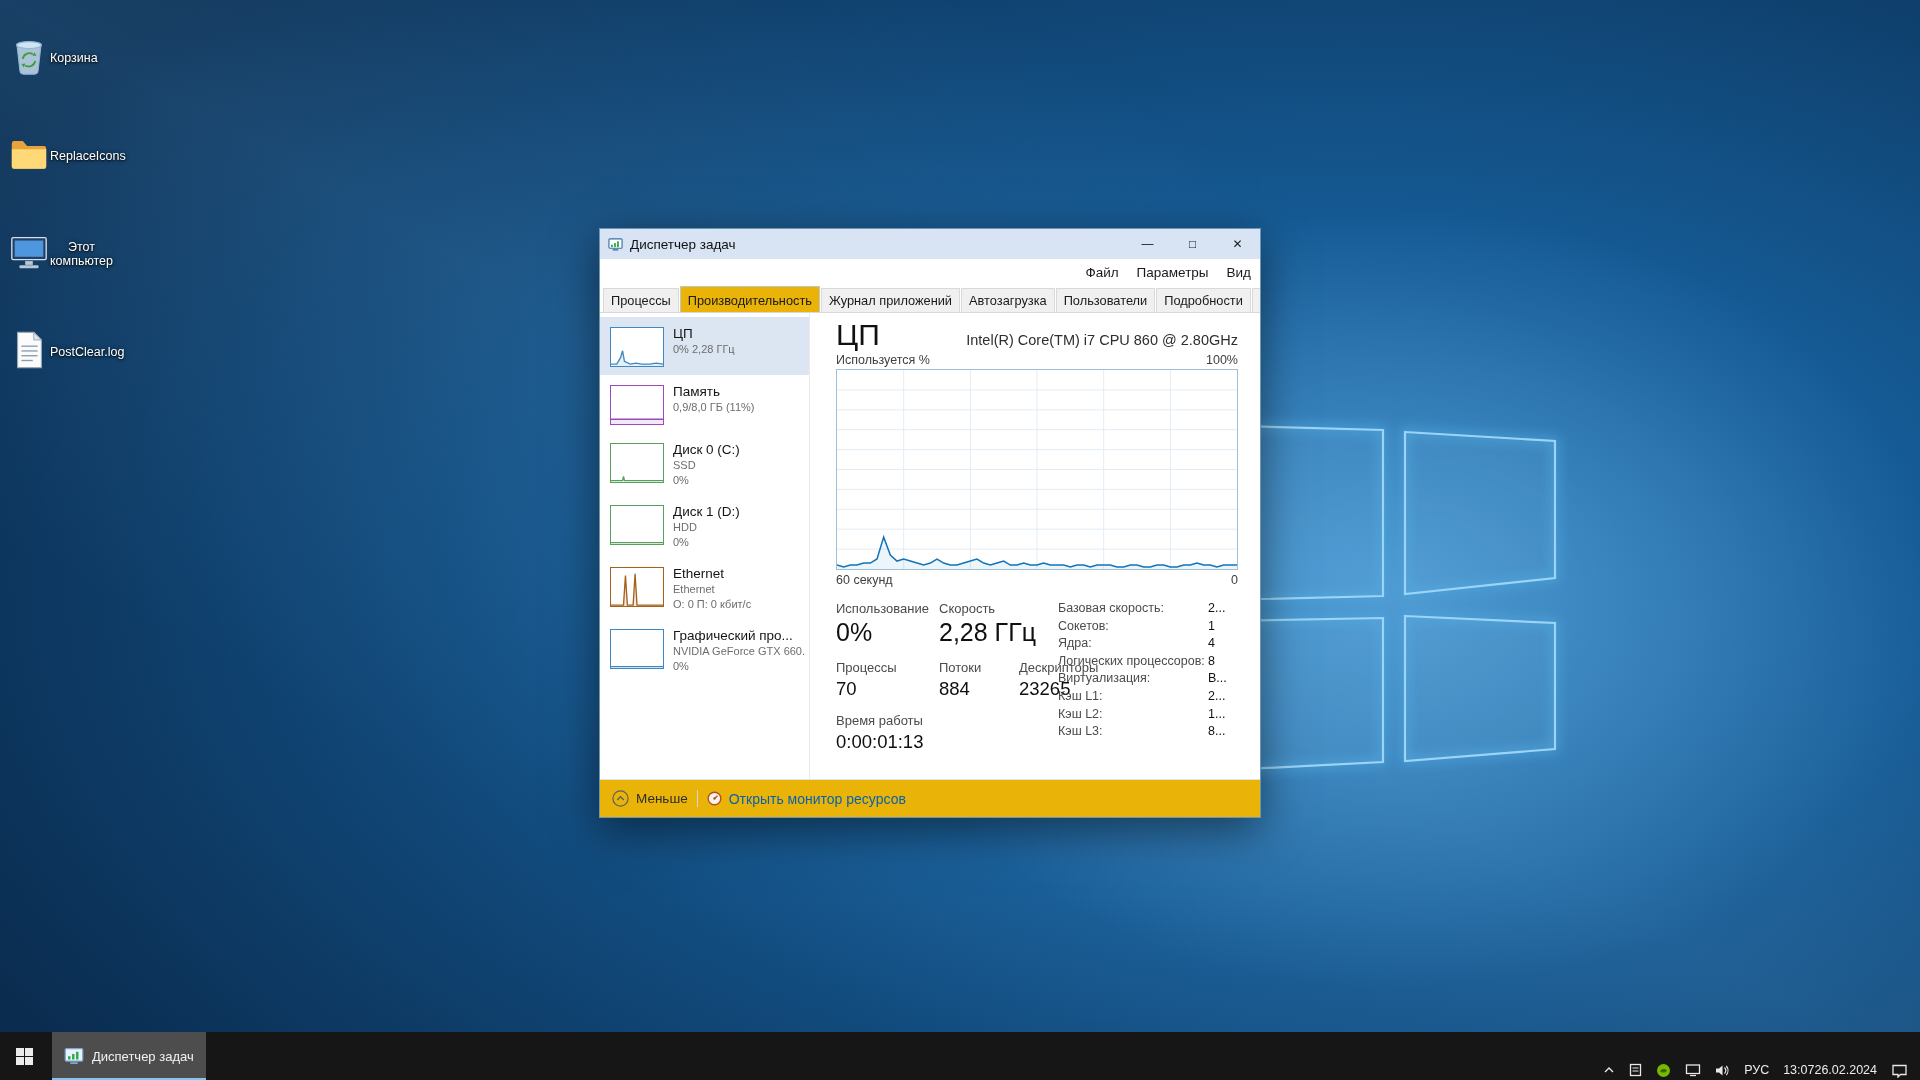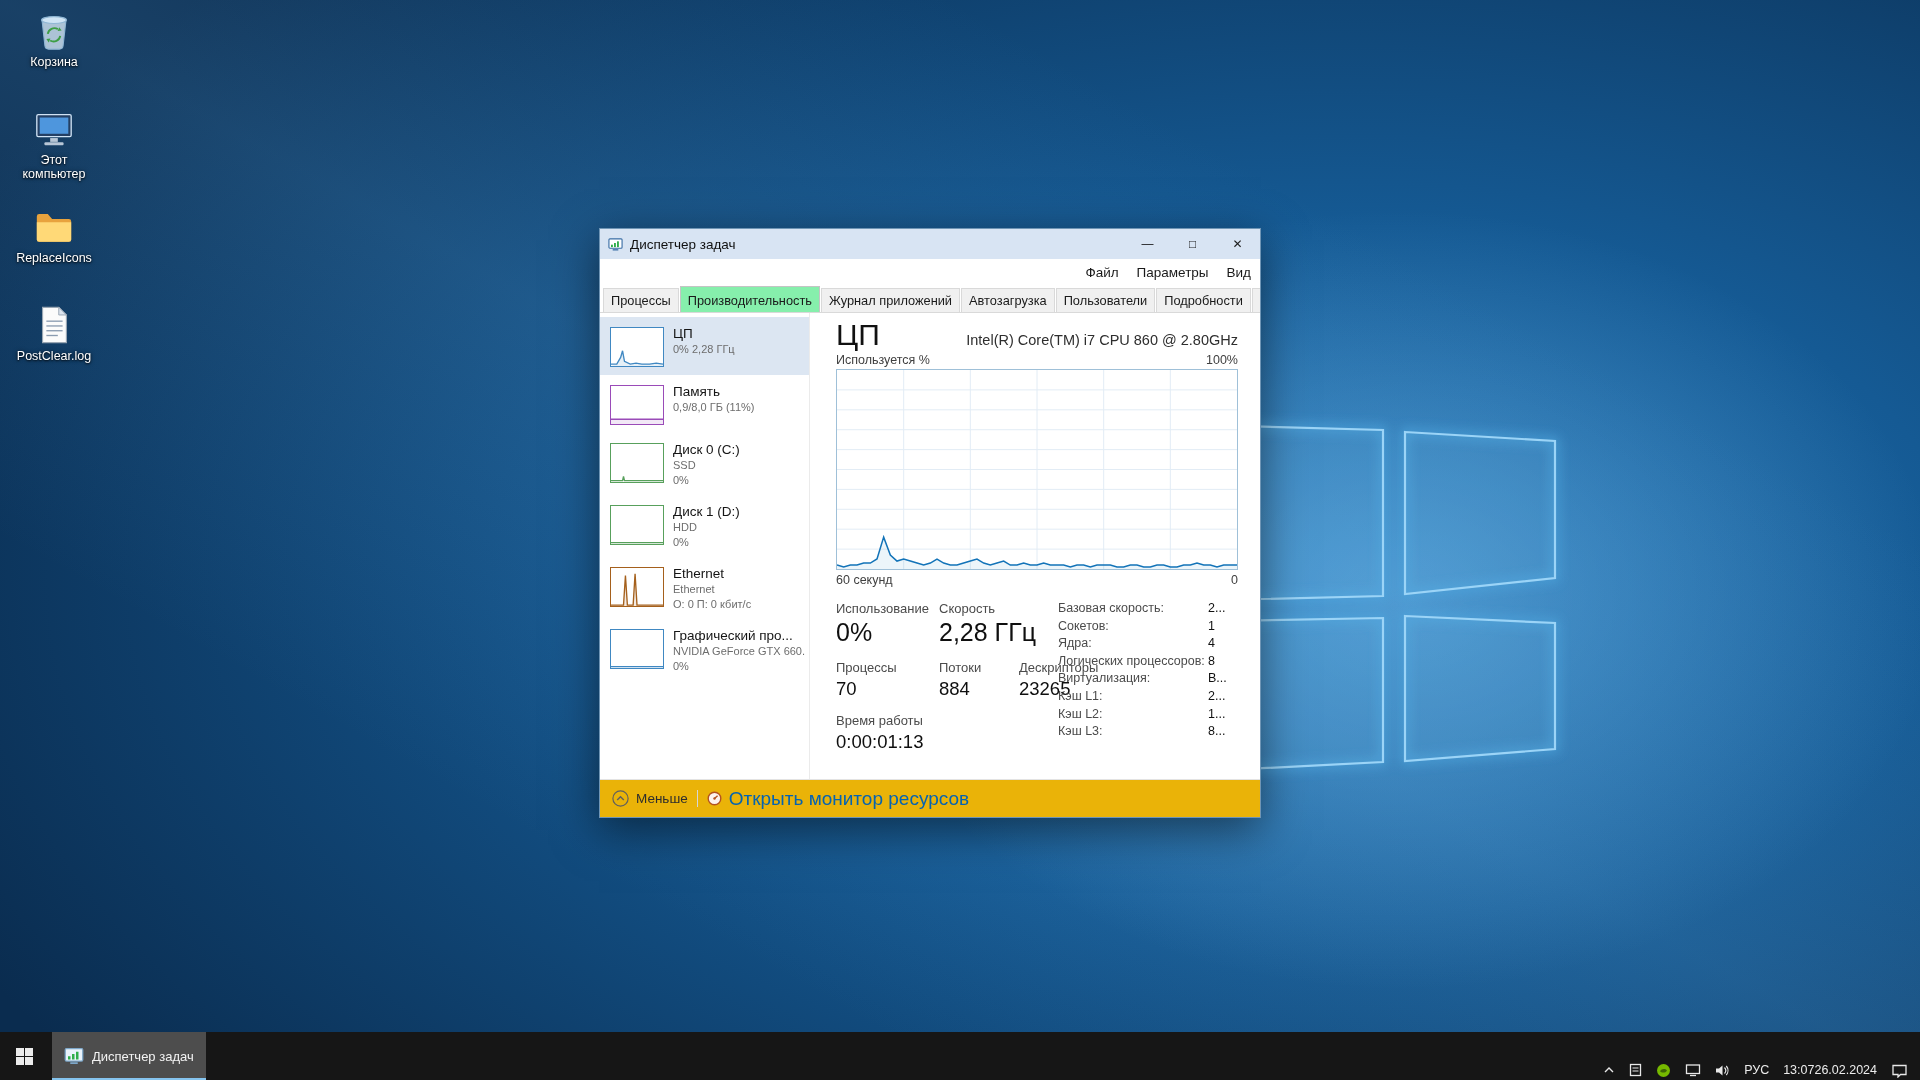--- a/index.html
+++ b/index.html
@@ -3,37 +3,37 @@
 <meta charset="utf-8">
 <style>
   * { box-sizing: border-box; margin: 0; padding: 0; }
   html,body { width:1920px; height:1080px; overflow:hidden; }
   body { font-family:"Liberation Sans","DejaVu Sans",sans-serif; background:#0a2c4f; position:relative; }
 
   .wallpaper { position:absolute; inset:0; width:1920px; height:1080px; display:block; }
 
   
   .desktop-icons { position:absolute; left:8px; top:10px; width:92px; display:flex; flex-direction:column; gap:6px; }
-  .dicon { width:92px; height:92px; display:flex; flex-direction:column; align-items:center; }
+  .dicon { width:92px; height:92px; display:flex; flex-direction:row; align-items:center; }
   .dicon-img { width:42px; height:42px; flex:none; }
   .dicon-label { margin-top:3px; font-size:12.5px; line-height:14px; color:#fff; text-align:center;
                  text-shadow:0 1px 2px rgba(0,0,0,.85), 0 0 4px rgba(0,0,0,.6); max-width:90px; }
 
   
   .tm-window { position:absolute; left:599px; top:228px; width:662px; height:590px; background:#fff;
                border:1px solid #6f95b5; box-shadow:0 12px 42px rgba(0,0,0,.5); display:flex; flex-direction:column; }
   .titlebar { height:30px; flex:none; background:#d8e4f3; display:flex; align-items:center; padding-left:8px; gap:7px; }
   .titlebar-text { font-size:13.5px; color:#111; }
   .win-controls { margin-left:auto; display:flex; height:100%; }
   .ctrl { width:45px; height:100%; display:flex; align-items:center; justify-content:center; font-size:12px; color:#1a1a1a; }
   .menubar { height:26px; flex:none; background:#fff; display:flex; align-items:center; padding-left:5px;justify-content:flex-end; }
   .menu-item { font-size:13.5px; color:#1a1a1a; padding:3px 9px; }
   .tabs { height:28px; flex:none; background:#fff; display:flex; align-items:flex-end; padding:0 3px; border-bottom:1px solid #d9d9d9; white-space:nowrap; overflow:hidden; }
   .tab { font-size:12.8px; color:#1a1a1a; padding:4px 7px; background:#f0f0f0; border:1px solid #d9d9d9; margin-right:1px; position:relative; top:1px; }
-  .tab.active { background:#86efac; border-color:#c4c4c4; border-bottom-color:#fff; padding-top:6px; z-index:2; }
+  .tab.active { background:#eab308; border-color:#c4c4c4; border-bottom-color:#fff; padding-top:6px; z-index:2; }
 
   .content { flex:1; min-height:0; display:flex; background:#fff; }
 
   
   .sidebar { width:210px; flex:none; border-right:1px solid #ebebeb; padding-top:4px; overflow:hidden; }
   .side-item { display:flex; gap:9px; padding:8px 4px 8px 10px; align-items:flex-start; }
   .side-item.selected { background:#dce6f2; }
   .thumb { width:54px; height:40px; border:1px solid currentColor; background:#fff; flex:none; margin-top:2px; position:relative; }
   .thumb svg { position:absolute; inset:0; width:100%; height:100%; }
   .thumb polygon { fill:currentColor; opacity:.13; }
@@ -65,21 +65,21 @@
   .stat-big { font-size:25px; line-height:31px; color:#0f0f0f; font-weight:300; }
   .stat-mid { font-size:18.5px; line-height:25px; color:#0f0f0f; }
   .details { width:180px; flex:none; font-size:12.5px; line-height:17.6px; }
   .detail-row { display:flex; }
   .detail-label { color:#4b4b4b; white-space:nowrap; }
   .detail-value { width:30px; flex:none; margin-left:auto; color:#111; white-space:nowrap; overflow:hidden; }
 
   .tm-footer { height:38px; flex:none; border-top:1px solid #e3e3e3; background:#eab308; display:flex; align-items:center; padding:0 12px; gap:9px; }
   .footer-less { display:flex; align-items:center; gap:7px; font-size:13.5px; color:#2e2e2e; }
   .v-sep { width:1px; height:17px; background:#d6d6d6; }
-  .resmon-link { display:flex; align-items:center; gap:7px; font-size:19px; color:#0563b1; }
+  .resmon-link { display:flex; align-items:center; gap:7px; font-size:14px; color:#0563b1; }
 
   
   .taskbar { position:absolute; left:0; bottom:0; width:1920px; height:48px; background:#161616; display:flex; align-items:stretch; color:#ececec; }
   .start-btn { width:48px; flex:none; display:flex; align-items:center; justify-content:center; }
   .winlogo { width:17px; height:17px; display:grid; grid-template-columns:8px 8px; grid-template-rows:8px 8px; gap:1px; }
   .winlogo span { background:#ececec; }
   .task-btn { display:flex; align-items:center; gap:8px; padding:0 12px; margin-left:4px; background:#4d4d4d; box-shadow:inset 0 -2px 0 #85c4ee; }
   .task-btn-label { font-size:13px; color:#f2f2f2; }
   .tray { margin-left:auto; display:flex; align-items:center; gap:14px; padding-right:12px;margin-top:28px; }
   .tray-item { display:flex; align-items:center; justify-content:center; }
@@ -133,33 +133,33 @@
       <ellipse cx="22" cy="10.5" rx="13" ry="3.6" fill="#cfe4f4" stroke="#8fb6d4" stroke-width="1.2"></ellipse>
       <path d="M15.5 25 a7 7 0 0 1 10.5-5" fill="none" stroke="#3d9e44" stroke-width="2"></path>
       <path d="M27.5 18 l2.5 3.5 -4.2 .6 Z" fill="#3d9e44"></path>
       <path d="M28.5 27 a7 7 0 0 1 -10.5 5" fill="none" stroke="#3d9e44" stroke-width="2"></path>
       <path d="M16.5 34 l-2.5 -3.5 4.2 -.6 Z" fill="#3d9e44"></path>
     </svg>
     <div class="dicon-label">Корзина</div>
   </div>
   <div class="dicon">
     <svg class="dicon-img" viewBox="0 0 44 44">
+      <path d="M4 11 a2.5 2.5 0 0 1 2.5-2.5 h9 l4.5 5 h17.5 a2.5 2.5 0 0 1 2.5 2.5 v19 a2.5 2.5 0 0 1-2.5 2.5 h-31 A2.5 2.5 0 0 1 4 35 Z" fill="#e8a33d"></path>
+      <path d="M4 17 h36 v18 a2.5 2.5 0 0 1-2.5 2.5 h-31 A2.5 2.5 0 0 1 4 35 Z" fill="#ffd977"></path>
+    </svg>
+    <div class="dicon-label">ReplaceIcons</div>
+  </div>
+  <div class="dicon">
+    <svg class="dicon-img" viewBox="0 0 44 44">
       <rect x="4" y="7" width="36" height="23" rx="1.5" fill="#243f63" stroke="#cfe2f4" stroke-width="1.4"></rect>
       <rect x="7" y="10" width="30" height="17" fill="#4e96dd"></rect>
       <rect x="18" y="31.5" width="8" height="4" fill="#b8c6d6"></rect>
       <rect x="12" y="36" width="20" height="3" rx="1" fill="#b8c6d6"></rect>
     </svg>
     <div class="dicon-label">Этот компьютер</div>
-  </div>
-  <div class="dicon">
-    <svg class="dicon-img" viewBox="0 0 44 44">
-      <path d="M4 11 a2.5 2.5 0 0 1 2.5-2.5 h9 l4.5 5 h17.5 a2.5 2.5 0 0 1 2.5 2.5 v19 a2.5 2.5 0 0 1-2.5 2.5 h-31 A2.5 2.5 0 0 1 4 35 Z" fill="#e8a33d"></path>
-      <path d="M4 17 h36 v18 a2.5 2.5 0 0 1-2.5 2.5 h-31 A2.5 2.5 0 0 1 4 35 Z" fill="#ffd977"></path>
-    </svg>
-    <div class="dicon-label">ReplaceIcons</div>
   </div>
   <div class="dicon">
     <svg class="dicon-img" viewBox="0 0 44 44">
       <path d="M10 3.5 h17 l8 8 V40.5 H10 Z" fill="#fbfbfb" stroke="#9aa7b4" stroke-width="1.2"></path>
       <path d="M27 3.5 l8 8 h-8 Z" fill="#dde5ee" stroke="#9aa7b4"></path>
       <g stroke="#8a9bb0" stroke-width="1.4">
         <line x1="14" y1="18" x2="31" y2="18"></line>
           <line x1="14" y1="23" x2="31" y2="23"></line>
         <line x1="14" y1="28" x2="31" y2="28"></line>
           <line x1="14" y1="33" x2="26" y2="33"></line>

